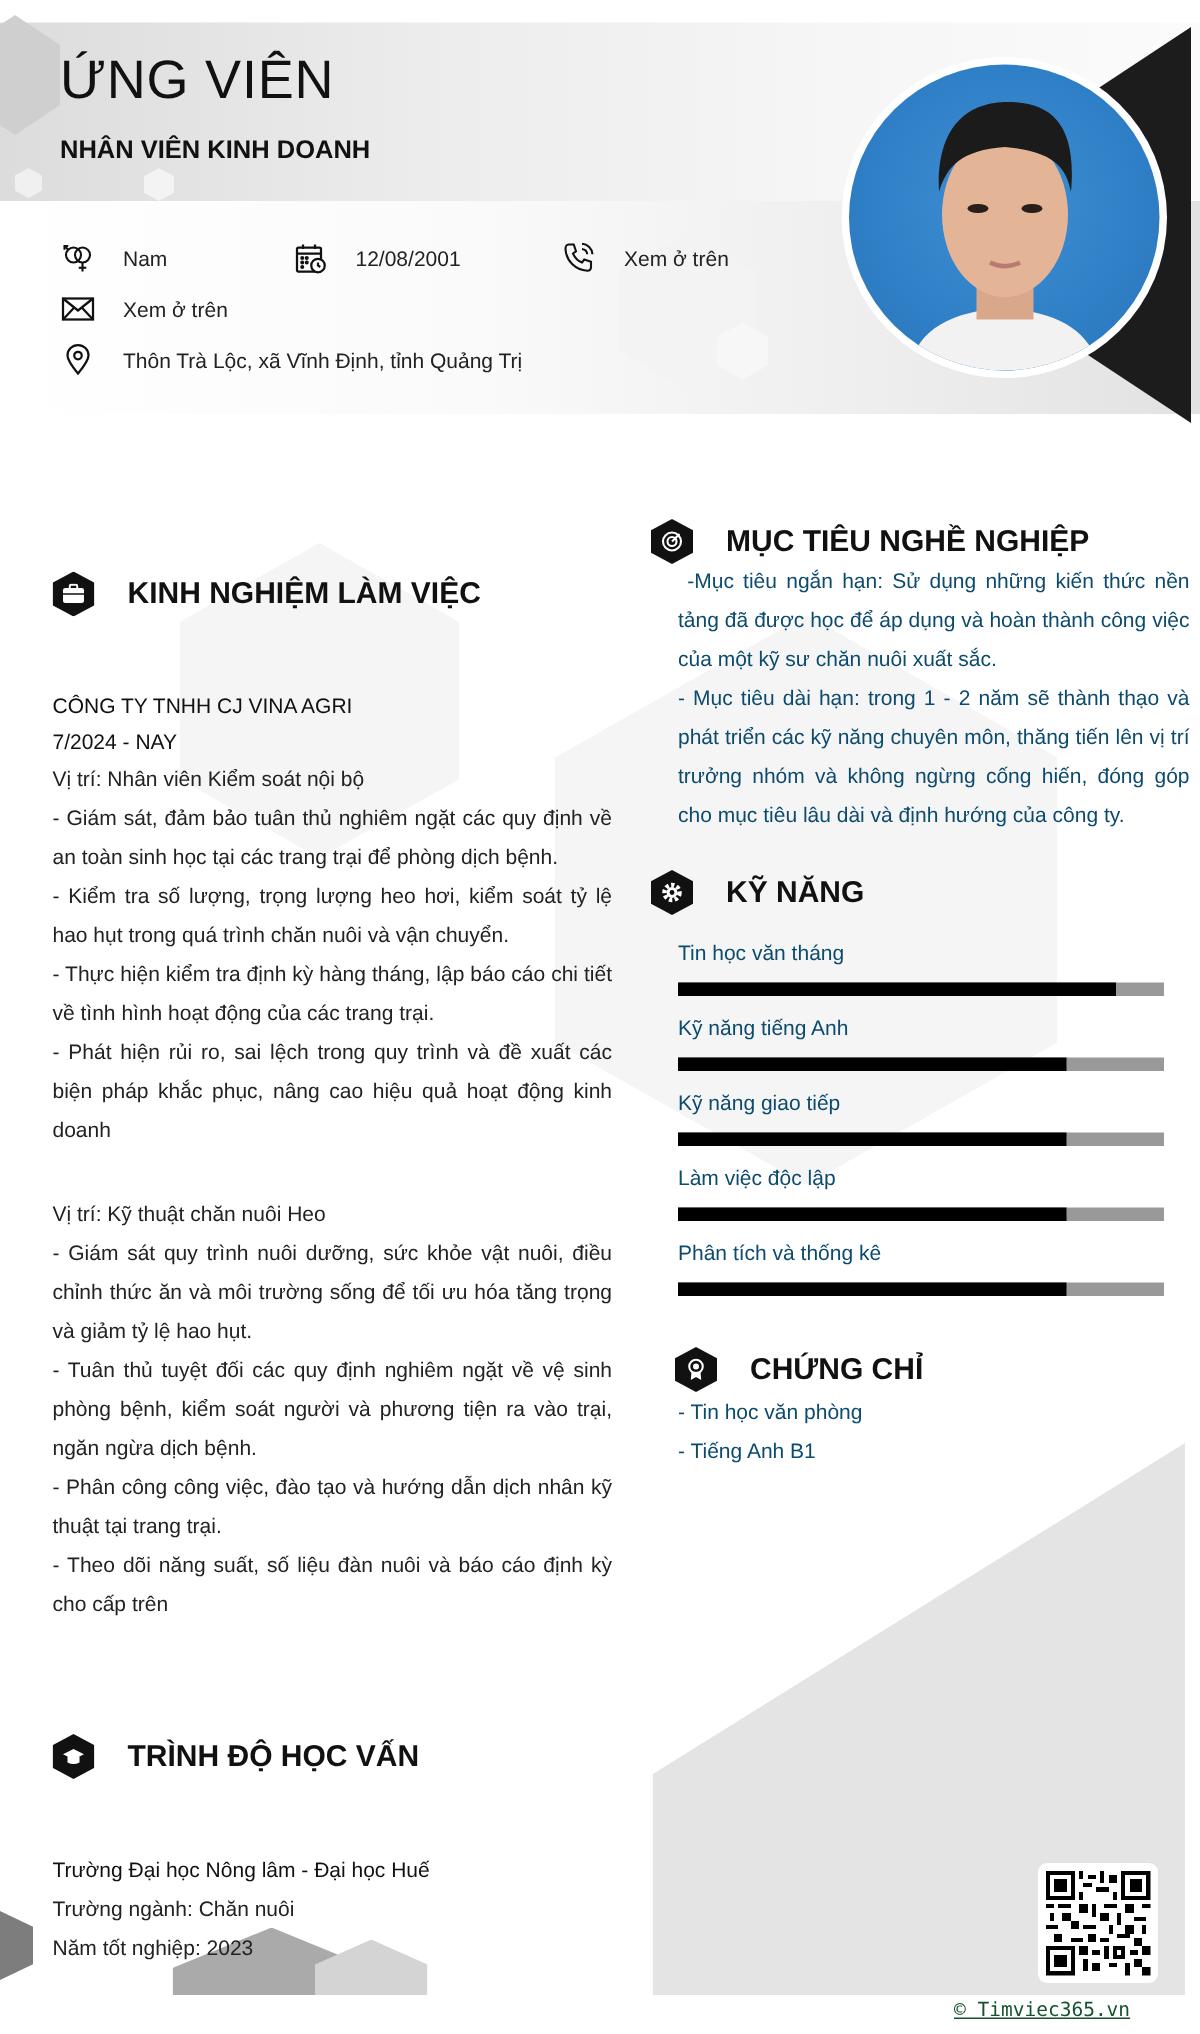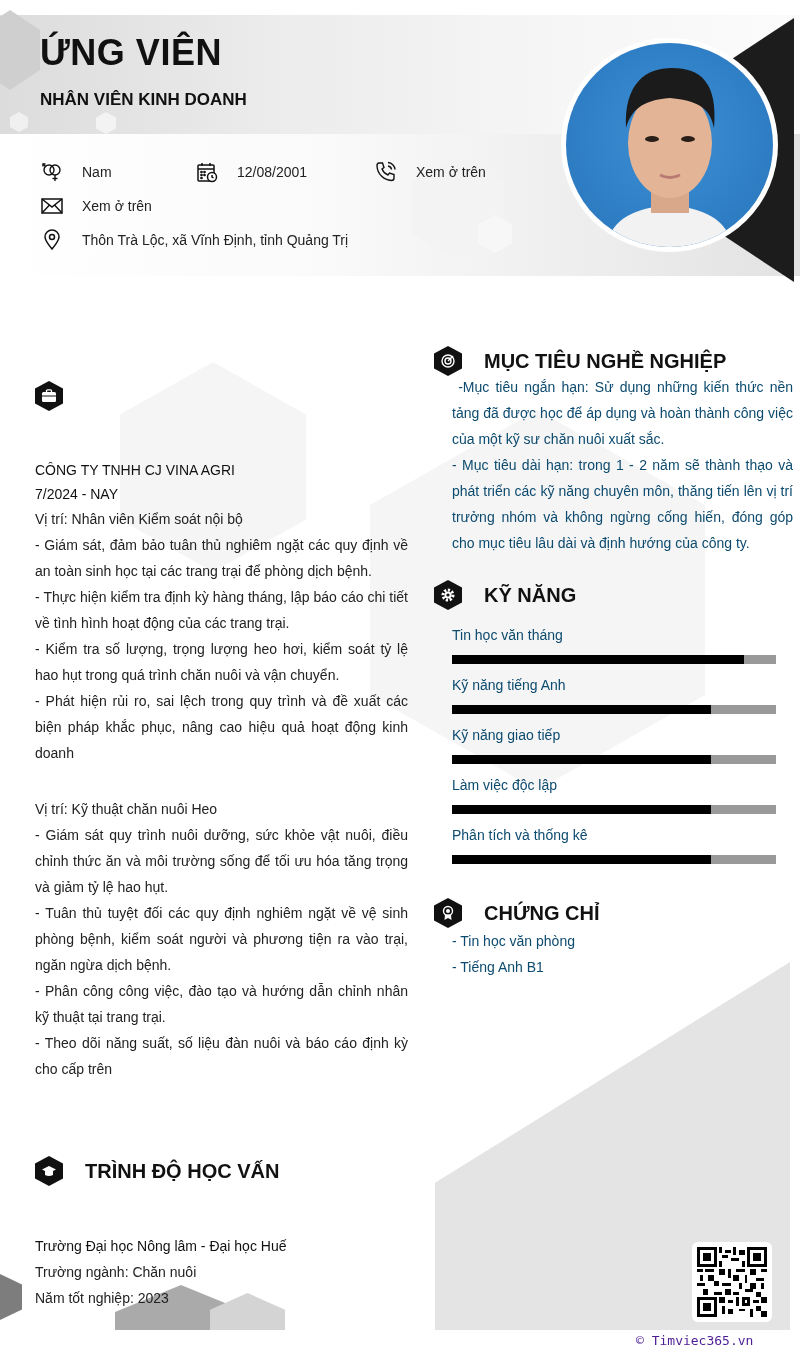--- a/index.html
+++ b/index.html
@@ -12,21 +12,21 @@
     background: linear-gradient(90deg, #dcdcdc 0%, #ececec 35%, #f6f6f6 70%, #fbfbfb 100%); }
   .hdr-bot { left: 0; top: 134px; width: 800px; height: 142px;
     background: linear-gradient(90deg, #ffffff 0%, #fafafa 40%, #ededed 75%, #e2e2e2 100%); }
   .hex { clip-path: polygon(50% 0, 100% 25%, 100% 75%, 50% 100%, 0 75%, 0 25%); }
   .black-tri { right: 6px; top: 18px; width: 200px; height: 264px; background: #1c1c1c;
     clip-path: polygon(100% 0, 100% 100%, 0 50%); }
   .big-tri-right { left: 435px; top: 962px; width: 355px; height: 368px; background: #e4e4e4;
     clip-path: polygon(100% 0, 100% 100%, 0 100%, 0 60%); }
 
   
-  .name { position: absolute; left: 40px; top: 32px; font-size: 36px; font-weight: 700; letter-spacing: 0.5px; color: #111; }
+  .name { position: absolute; left: 40px; top: 32px; font-size: 36px; font-weight: 400; letter-spacing: 0.5px; color: #111; }
   .job { position: absolute; left: 40px; top: 90px; font-size: 17px; font-weight: 700; color: #111; }
 
   .info { position: absolute; font-size: 14px; color: #222; display: flex; align-items: center; }
   .info .ico { width: 24px; height: 24px; margin-right: 18px; display: inline-flex; align-items: center; justify-content: center; }
 
   .avatar-wrap { position: absolute; left: 561px; top: 38px; width: 217px; height: 214px; border-radius: 50%;
     background: #fff; padding: 5px; }
   .avatar { width: 100%; height: 100%; border-radius: 50%; overflow: hidden; position: relative;
     background: radial-gradient(circle at 50% 45%, #3d8fd3 0%, #2f7fc6 60%, #2a74b8 100%); }
 
@@ -39,21 +39,21 @@
   .col-right { position: absolute; left: 452px; width: 341px; font-size: 14px; line-height: 26px; color: #0c4a6e; }
   .bold { font-weight: 400; color: #111; }
   .just { text-align: justify; }
 
   .skill { margin-bottom: 11px; }
   .skill-label { font-size: 14px; line-height: 20px; margin-bottom: 10px; }
   .bar { width: 324px; height: 9px; background: #999; position: relative; }
   .bar-fill { position: absolute; left: 0; top: 0; height: 9px; background: #000; }
 
   .qr { position: absolute; left: 692px; top: 1242px; width: 80px; height: 80px; background: #fff; border-radius: 6px; padding: 5px; }
-  .footer { position: absolute; left: 636px; top: 1333px; font-family: "DejaVu Sans Mono", "Liberation Mono", monospace; font-size: 13px; color: #4c1d95; }
+  .footer { position: absolute; left: 636px; top: 1333px; font-family: "DejaVu Sans Mono", "Liberation Mono", monospace; font-size: 13px; color: #14532d; text-decoration: underline; }
 </style>
 </head>
 <body>
 
 <div class="bg hdr-top"></div>
 <div class="bg hdr-bot"></div>
 <div class="bg hex" style="left:-20px;top:10px;width:60px;height:80px;background:#cfcfcf;"></div>
 <div class="bg hex" style="left:10px;top:112px;width:18px;height:20px;background:#f0f0f0;"></div>
 <div class="bg hex" style="left:96px;top:112px;width:20px;height:22px;background:#f3f3f3;"></div>
 <div class="bg hex" style="left:412px;top:155px;width:92px;height:105px;background:#f3f3f3;"></div>
@@ -147,37 +147,38 @@
 </div>
 
 <div class="sec-title" style="left:35px;top:381px;">
   <span class="hexicon hex">
     <svg width="16" height="14" viewBox="0 0 16 14">
         <rect x="1" y="3" width="14" height="10" rx="1.5" fill="#fff"></rect>
         <rect x="5.5" y="0.8" width="5" height="3" rx="1" fill="none" stroke="#fff" stroke-width="1.3"></rect>
         <line x1="1" y1="7" x2="15" y2="7" stroke="#111" stroke-width="1"></line>
       </svg>
   </span>
+  <span>KINH NGHIỆM LÀM VIỆC</span>
 </div>
 
 <div class="col-left" style="top:458px;">
   <div>
     <div class="bold" style="line-height:24px;">CÔNG TY TNHH CJ VINA AGRI</div>
     <div class="bold" style="line-height:24px;">7/2024 - NAY</div>
     <div>Vị trí: Nhân viên Kiểm soát nội bộ</div>
     <div class="just">- Giám sát, đảm bảo tuân thủ nghiêm ngặt các quy định về an toàn sinh học tại các trang trại để phòng dịch bệnh.</div>
+    <div class="just">- Kiểm tra số lượng, trọng lượng heo hơi, kiểm soát tỷ lệ hao hụt trong quá trình chăn nuôi và vận chuyển.</div>
     <div class="just">- Thực hiện kiểm tra định kỳ hàng tháng, lập báo cáo chi tiết về tình hình hoạt động của các trang trại.</div>
-    <div class="just">- Kiểm tra số lượng, trọng lượng heo hơi, kiểm soát tỷ lệ hao hụt trong quá trình chăn nuôi và vận chuyển.</div>
     <div class="just">- Phát hiện rủi ro, sai lệch trong quy trình và đề xuất các biện pháp khắc phục, nâng cao hiệu quả hoạt động kinh doanh</div>
   </div>
   <div style="margin-top:30px;">
     <div>Vị trí: Kỹ thuật chăn nuôi Heo</div>
     <div class="just">- Giám sát quy trình nuôi dưỡng, sức khỏe vật nuôi, điều chỉnh thức ăn và môi trường sống để tối ưu hóa tăng trọng và giảm tỷ lệ hao hụt.</div>
     <div class="just">- Tuân thủ tuyệt đối các quy định nghiêm ngặt về vệ sinh phòng bệnh, kiểm soát người và phương tiện ra vào trại, ngăn ngừa dịch bệnh.</div>
-    <div class="just">- Phân công công việc, đào tạo và hướng dẫn chỉnh nhân kỹ thuật tại trang trại.</div>
+    <div class="just">- Phân công công việc, đào tạo và hướng dẫn dịch nhân kỹ thuật tại trang trại.</div>
     <div class="just">- Theo dõi năng suất, số liệu đàn nuôi và báo cáo định kỳ cho cấp trên</div>
   </div>
 </div>
 
 <div class="sec-title" style="left:35px;top:1156px;">
   <span class="hexicon hex">
     <svg width="16" height="14" viewBox="0 0 16 14">
         <polygon points="8,2 15,5.5 8,9 1,5.5" fill="#fff"></polygon>
         <path d="M4 7 L4 11 Q8 13 12 11 L12 7" fill="#fff"></path>
       </svg>
@@ -241,21 +242,21 @@
       </div>
   </div>
   <div class="skill">
     <div class="skill-label">Phân tích và thống kê</div>
     <div class="bar">
         <div class="bar-fill" style="width:80%;"></div>
       </div>
   </div>
 </div>
 
-<div class="sec-title" style="left:434px;top:898px;">
+<div class="sec-title" style="left:450px;top:898px;">
   <span class="hexicon hex">
     <svg width="16" height="16" viewBox="0 0 16 16">
         <circle cx="8" cy="6" r="4.5" fill="none" stroke="#fff" stroke-width="1.4"></circle>
         <circle cx="8" cy="6" r="2" fill="#fff"></circle>
         <path d="M5 9.5 L4.5 15 L8 13 L11.5 15 L11 9.5" fill="#fff"></path>
       </svg>
   </span>
   <span>CHỨNG CHỈ</span>
 </div>
 <div class="col-right" style="top:928px;">

